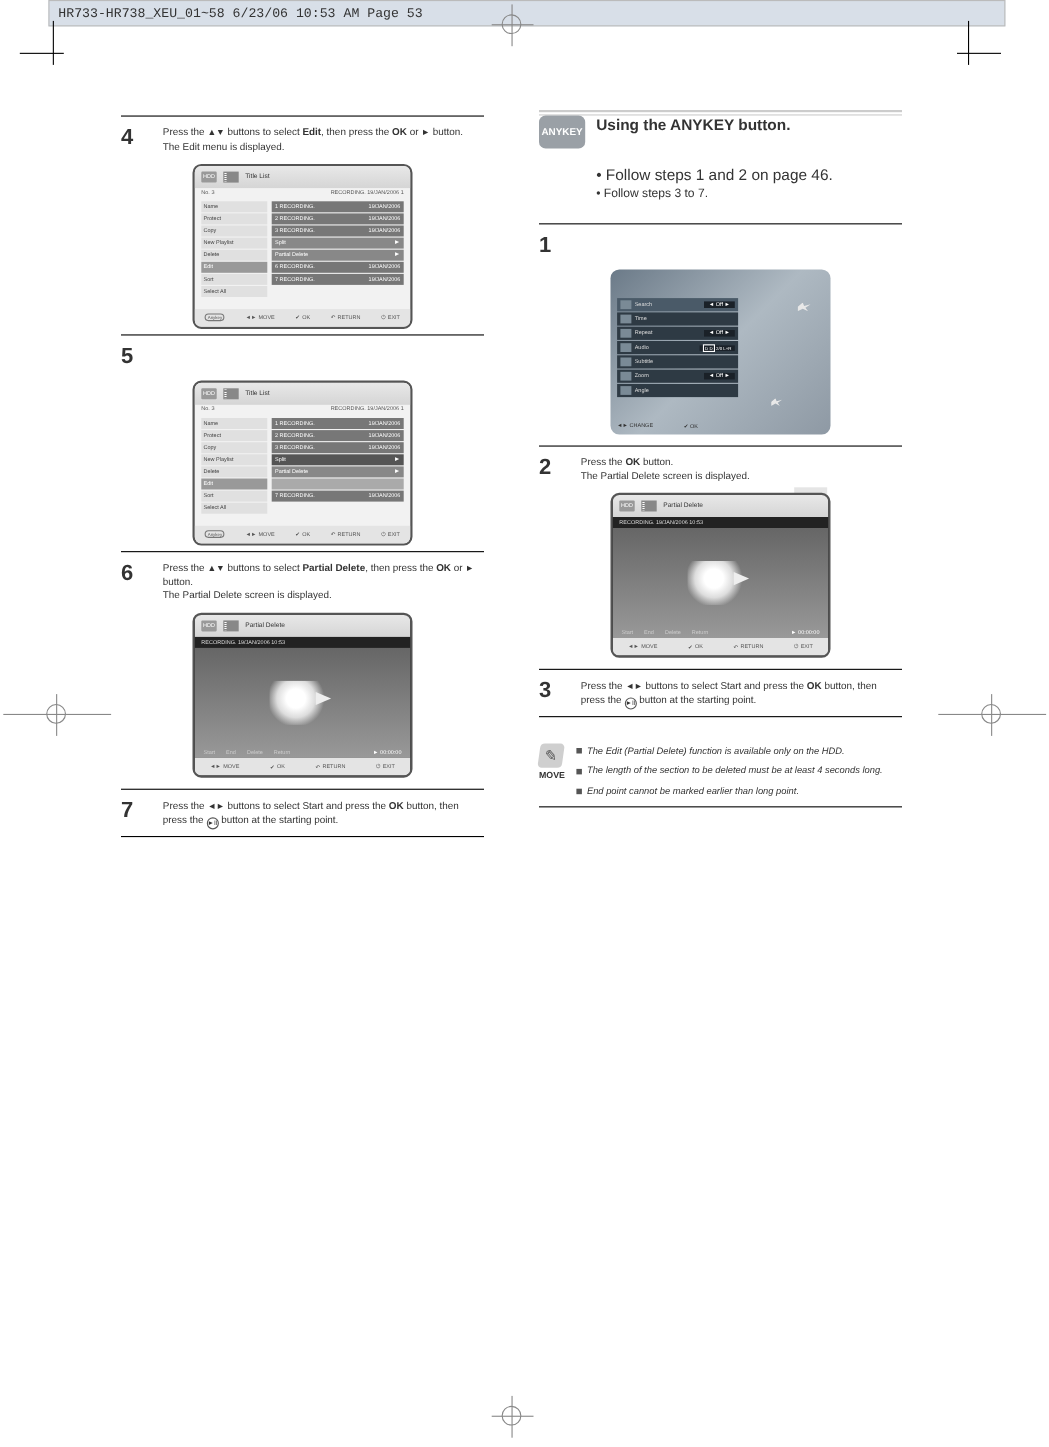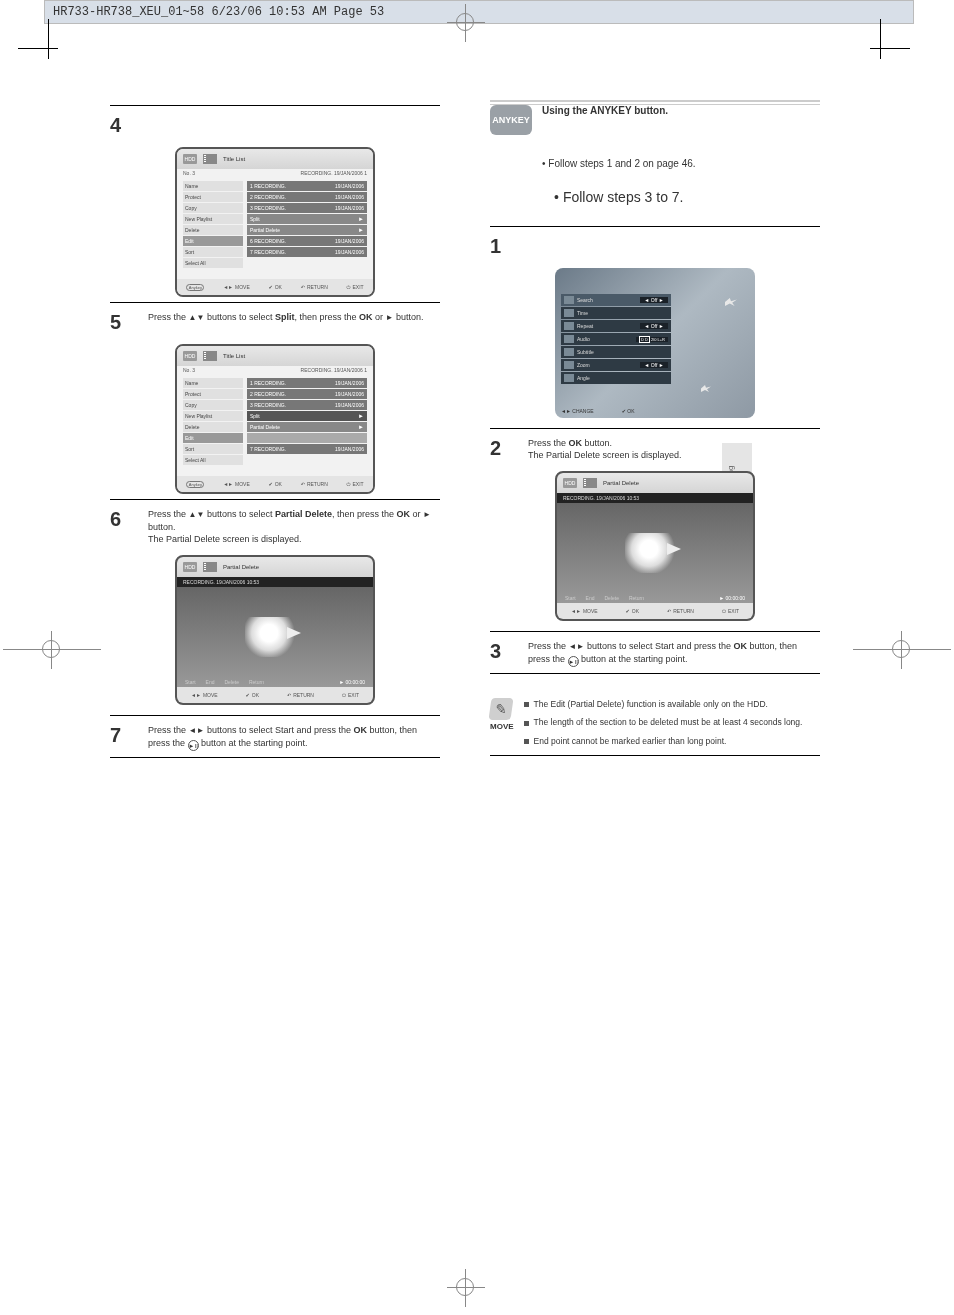--- a/index.html
+++ b/index.html
@@ -54,21 +54,21 @@
   .bird::after{ content:''; position:absolute; left:42px; top:10px; width:0;height:0; border-left:14px solid #eee; border-top:6px solid transparent; border-bottom:6px solid transparent;}
   .play-bar { height:14px; background:#333; margin:2px 8px; border-radius:2px; position:relative;}
   .play-bar::before{ content:''; position:absolute; left:6px; top:5px; width:6px; height:4px; background:#aaa;}
   .play-bar::after{ content:''; position:absolute; left:14px; top:6px; right:6px; height:2px; background:#888;}
   .play-time { position:absolute; right:8px; bottom:18px; font-size:5px; color:#fff;}
   .right-band { position:absolute; left:722px; top:443px; width:30px; height:126px; background:#e5e5e5; }
   .side-label { position:absolute; left:726px; top:490px; font-size:8px; color:#666; transform:rotate(-90deg); transform-origin:left top; white-space:nowrap;}
   .anykey-block { width:42px; height:30px; background:#9aa0a6; border-radius:6px; color:#fff; font-size:9px; font-weight:bold; display:flex; align-items:center; justify-content:center; margin-bottom:6px;}
   .note-ico { width:22px; height:22px; background:#cfcfcf; border-radius:4px; display:flex; align-items:center; justify-content:center; font-size:14px; color:#555; transform:skewX(-8deg); }
   .notes { display:flex; gap:10px; }
-  .note-list { font-size:8.5px; line-height:1.45; }
+  .note-list { font-size:8.5px; line-height:1.45;font-style:italic; }
   .note-list .sq { display:inline-block; width:5px; height:5px; background:#555; margin-right:5px; vertical-align:middle; }
   .sep-right-top { border-top:2px solid #ccc; margin-bottom:2px; }
   .osd { width:200px; height:150px; border-radius:8px; overflow:hidden; margin:10px auto; position:relative; background:linear-gradient(135deg,#6b7a88 0%,#aeb9c2 50%,#8e99a4 100%);}
   .osd-panel { position:absolute; left:6px; top:26px; width:110px; }
   .osd-row { height:12px; background:#2e3a44; margin-bottom:1px; display:flex; align-items:center; gap:3px; padding:0 3px;}
   .osd-row.sel { background:#4a5a68; }
   .osd-ico { width:10px; height:8px; background:#7a8a96; }
   .osd-txt { font-size:5px; color:#ddd; flex:1; }
   .osd-val { font-size:5px; color:#fff; background:#1a2128; padding:0 3px; min-width:28px; text-align:center;}
   .osd-foot { position:absolute; left:6px; bottom:4px; display:flex; gap:28px; font-size:5px; color:#333;}
@@ -92,20 +92,24 @@
 
 <div class="right-band"></div>
 <div class="side-label">Editing</div>
 
 <div class="page">
 
   <div class="col colL">
     <div class="hr"></div>
     <div class="step">
       <div class="step-num">4</div>
+      <div class="step-text">
+        <span>Press the </span><span class="small-sym">▲▼</span><span> buttons to select </span><b>Edit</b><span>, then press the </span><b>OK</b><span> or </span><span class="small-sym">►</span><span> button.</span><br>
+        <span>The Edit menu is displayed.</span>
+      </div>
     </div>
 
     <div class="screen">
       <div class="screen-head">
         <div class="hdd-badge">HDD</div>
         <div class="film-ico"></div>
         <div class="screen-title">Title List</div>
       </div>
       <div style="font-size:5px; padding:1px 6px; display:flex; justify-content:space-between; color:#555;">
         <span>No. 3</span>
@@ -172,23 +176,20 @@
         <div class="ftr-item">
             <span>⏻</span>
             <span>EXIT</span>
           </div>
       </div>
     </div>
 
     <div class="hr"></div>
     <div class="step">
       <div class="step-num">5</div>
-      <div class="step-text">
-        <span>Press the </span><span class="small-sym">▲▼</span><span> buttons to select </span><b>Split</b><span>, then press the </span><b>OK</b><span> or </span><span class="small-sym">►</span><span> button.</span>
-      </div>
     </div>
 
     <div class="screen">
       <div class="screen-head">
         <div class="hdd-badge">HDD</div>
         <div class="film-ico"></div>
         <div class="screen-title">Title List</div>
       </div>
       <div style="font-size:5px; padding:1px 6px; display:flex; justify-content:space-between; color:#555;">
         <span>No. 3</span>
@@ -312,24 +313,24 @@
     </div>
     <div class="hr"></div>
   </div>
 
   <div class="col colR">
     <div class="sep-right-top"></div>
     <div class="hr-light"></div>
     <div style="display:flex; gap:10px; align-items:flex-start;">
       <div class="anykey-block">ANYKEY</div>
       <div>
-        <b style="font-size:10px;margin-top:27px;">Using the ANYKEY button.</b>
+        <b style="font-size:14px;margin-top:27px;">Using the ANYKEY button.</b>
         <div style="height:30px;"></div>
-        <div style="font-size:10px;margin-top:12px;">• Follow steps 1 and 2 on page 46.</div>
-        <div style="font-size:14px;margin-top:20px;text-align:center;">• Follow steps 3 to 7.</div>
+        <div style="font-size:14px;">• Follow steps 1 and 2 on page 46.</div>
+        <div style="font-size:11px;margin-top:3px;">• Follow steps 3 to 7.</div>
       </div>
     </div>
 
     <div class="gap"></div>
     <div class="hr"></div>
     <div class="step">
       <div class="step-num">1</div>
     </div>
 
     <div class="osd birds-bg">

